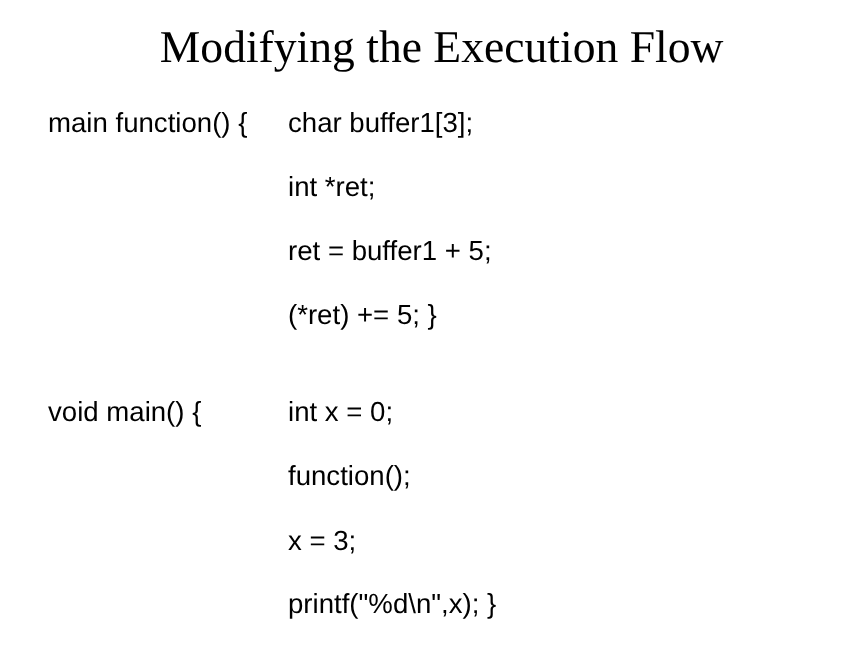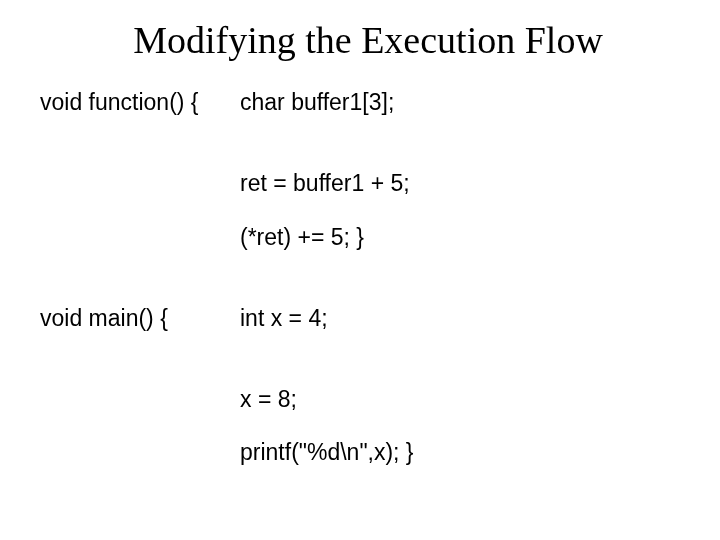--- a/index.html
+++ b/index.html
@@ -49,54 +49,59 @@
 </style>
 </head>
 <body>
 
 <div class="slide">
   <h1 class="title">Modifying the Execution Flow</h1>
 
   <div class="code-grid">
 
     <div class="row">
-      <div class="col-left">void function() {</div>
+      <div class="col-left">main function() {</div>
       <div class="col-right">char buffer1[3];</div>
     </div>
     <div class="gap"></div>
 
+    <div class="row">
+      <div class="col-left"></div>
+      <div class="col-right">int *ret;</div>
+    </div>
     <div class="gap"></div>
 
     <div class="row">
       <div class="col-left"></div>
       <div class="col-right">ret = buffer1 + 5;</div>
     </div>
     <div class="gap"></div>
 
     <div class="row">
       <div class="col-left"></div>
       <div class="col-right">(*ret) += 5; }</div>
     </div>
 
     <div class="big-gap"></div>
 
     <div class="row">
       <div class="col-left">void main() {</div>
-      <div class="col-right">int x = 4;</div>
+      <div class="col-right">int x = 0;</div>
     </div>
     <div class="gap"></div>
 
     <div class="row">
       <div class="col-left"></div>
+      <div class="col-right">function();</div>
     </div>
     <div class="gap"></div>
 
     <div class="row">
       <div class="col-left"></div>
-      <div class="col-right">x = 8;</div>
+      <div class="col-right">x = 3;</div>
     </div>
     <div class="gap"></div>
 
     <div class="row">
       <div class="col-left"></div>
       <div class="col-right">printf("%d\n",x);  }</div>
     </div>
 
   </div>
 </div>

